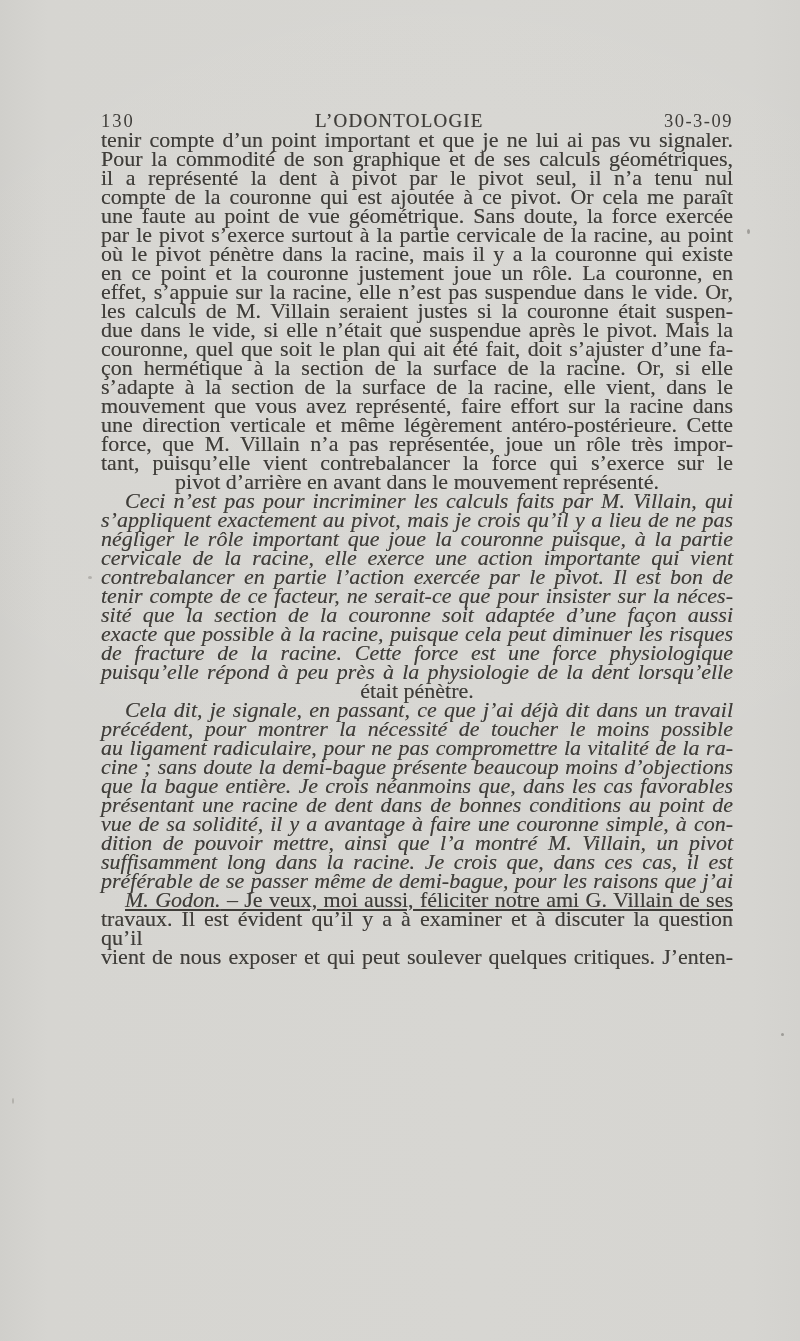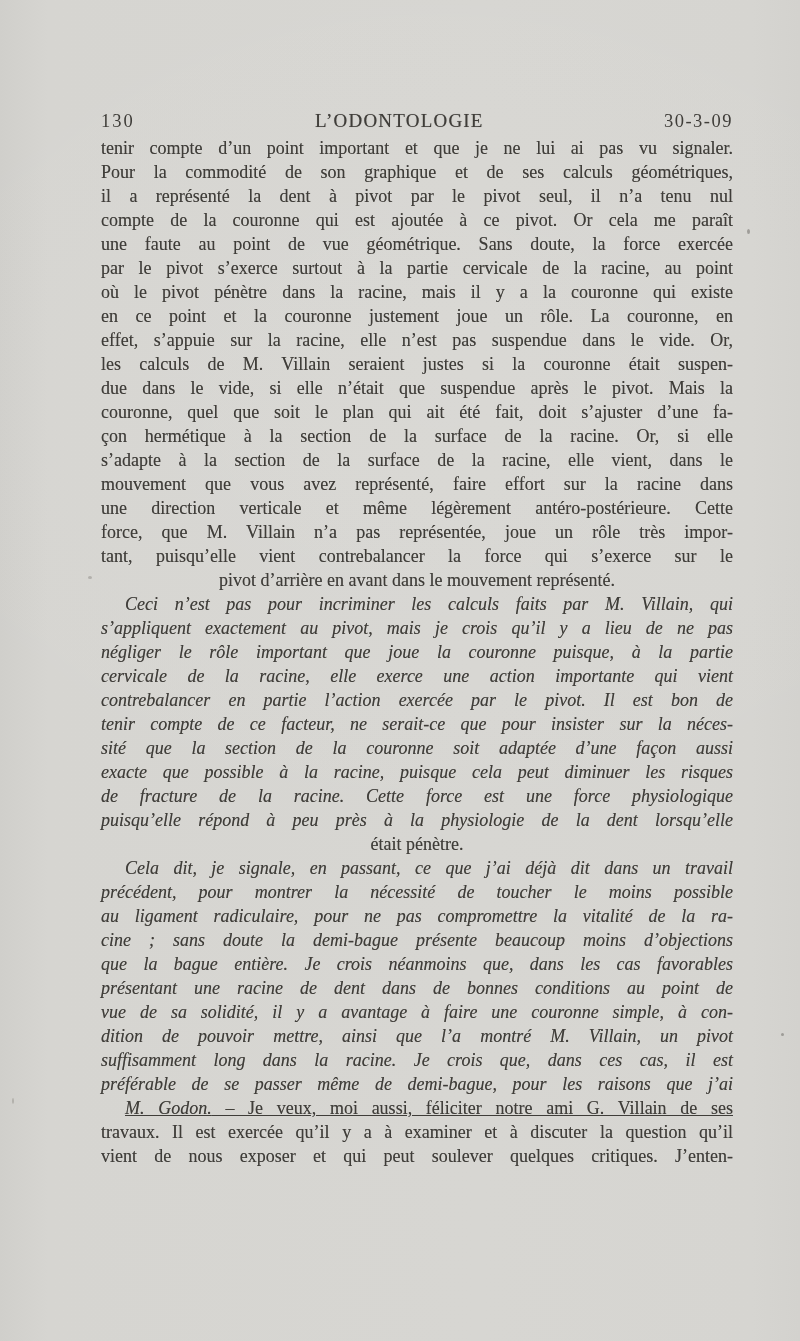--- a/index.html
+++ b/index.html
@@ -23,22 +23,22 @@
   }
   .pnum  { letter-spacing: 2px; }
   .jtitle {
     font-size: 19px; letter-spacing: 1.2px;
     text-shadow: 0 0 0.7px rgba(63,61,57,0.55);
     margin-top: 14px;
   }
   .pdate { letter-spacing: 1.5px; }
   .page-body {
     position: absolute;
-    left: 101px; width: 632px; top: 136px;
-    font-size: 18px; line-height: 24px;
+    left: 101px; width: 632px; top: 130px;
+    font-size: 22px; line-height: 19px;
     text-shadow: 0 0 0.6px rgba(63,61,57,0.5);
   }
   .page-body p { margin: 0; }
   .plines, .plast, .pfirst { display: block; }
   .plines {
     white-space: pre-line;
     text-align: justify;
     text-align-last: justify;
   }
   .pfirst {
@@ -116,21 +116,21 @@
 que la bague entière. Je crois néanmoins que, dans les cas favorables
 présentant une racine de dent dans de bonnes conditions au point de
 vue de sa solidité, il y a avantage à faire une couronne simple, à con-
 dition de pouvoir mettre, ainsi que l’a montré M. Villain, un pivot
 suffisamment long dans la racine. Je crois que, dans ces cas, il est
 préférable de se passer même de demi-bague, pour les raisons que j’ai</span>
     </p>
 
     <p class="para">
       <span class="pfirst"><i class="speaker">M. Godon.</i><span> – Je veux, moi aussi, féliciter notre ami G. Villain de ses</span></span>
-      <span class="plines">travaux. Il est exercée qu’il y a à examiner et à discuter la question qu’il
+      <span class="plines">travaux. Il est évident qu’il y a à examiner et à discuter la question qu’il
 vient de nous exposer et qui peut soulever quelques critiques. J’enten-</span>
     </p>
 
   </main>
 
   <span class="speck s1"></span>
   <span class="speck s2"></span>
   <span class="speck s3"></span>
   <span class="speck s4"></span>
 

